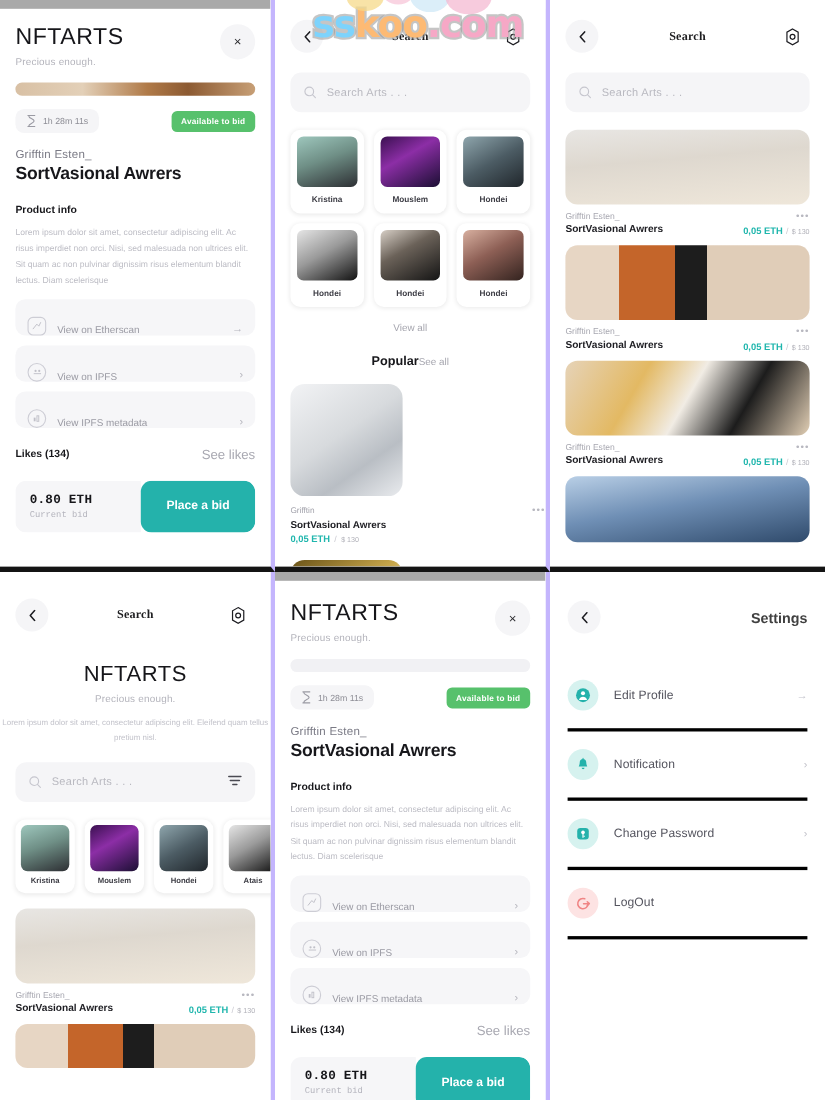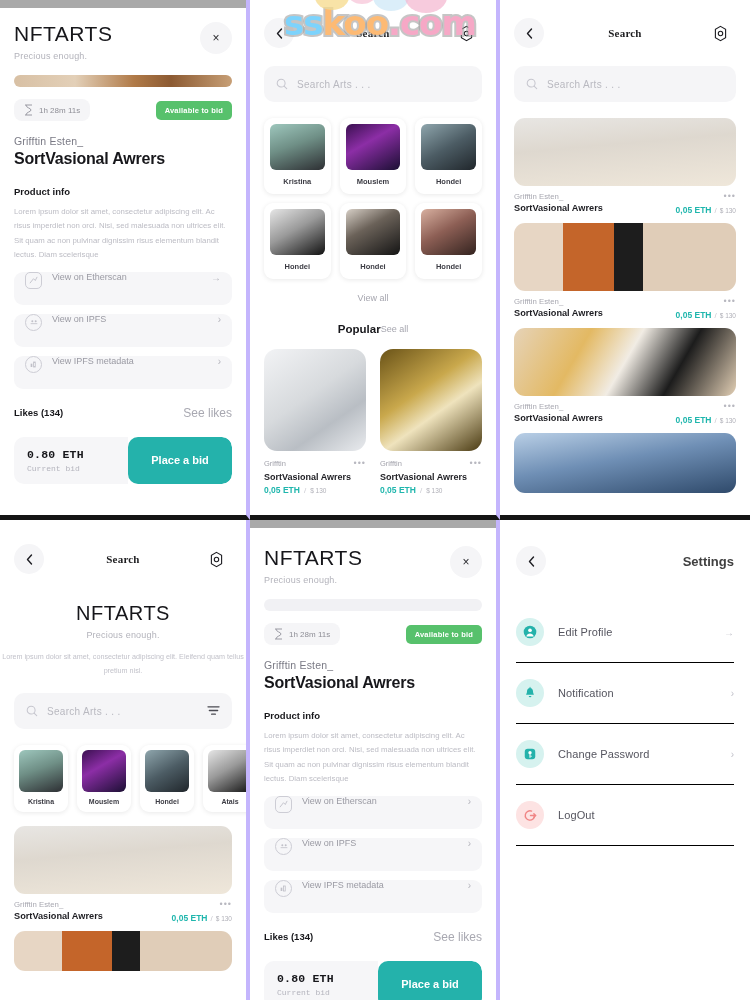--- a/index.html
+++ b/index.html
@@ -89,21 +89,21 @@
     background:#57c16c; color:#fff; font-size:7.5px; font-weight:bold;
     border-radius:5px; padding:5px 9px; letter-spacing:.2px;
   }
   .author { font-size:10.5px; color:#7a7a85; margin-top:14px; letter-spacing:.2px;}
   .item-title { font-size:16px; font-weight:bold; color:#17171b; margin-top:3px; letter-spacing:-.2px;}
   .sect-title { font-size:9.5px; font-weight:bold; color:#17171b; margin-top:18px;}
   .para { font-size:7.8px; line-height:1.85; color:#bcbcc4; margin-top:8px; }
 
   .linkrow {
     margin-top:9px; height:33px; border-radius:9px; background:#f6f6f8;
-    display:flex; align-items:flex-start; padding:0 11px; gap:10px;
+    display:flex; align-items:flex-end; padding:0 11px; gap:10px;
   }
   .linkrow .lbl { font-size:9px; color:#9a9aa3; }
   .linkrow .chev { margin-left:auto; color:#b6b6be; font-size:10px; }
   .sqicon {
     width:17px; height:17px; border-radius:5px; border:1.1px solid #cdcdd5;
     display:flex; align-items:center; justify-content:center;
   }
   .likes-row { display:flex; align-items:center; justify-content:space-between; margin-top:17px;}
   .likes { font-size:9.5px; font-weight:bold; color:#17171b;}
   .seelikes { font-size:12px; color:#a8a8b1;}
@@ -124,21 +124,21 @@
     display:flex; flex-direction:column; align-items:center;
   }
   .artist-thumb { width:100%; height:46px; border-radius:6px; }
   .artist-name { font-size:7.5px; color:#3c3c44; margin-top:7px; font-weight:600;}
   .viewall { text-align:center; font-size:9px; color:#a6a6af; margin-top:14px;}
 
   .row-between { display:flex; align-items:center; justify-content:center; margin:20px 14px 0 14px;}
   .pop-title { font-size:11.5px; font-weight:bold; color:#17171b;}
   .see-all { font-size:9px; color:#a6a6af;}
 
-  .pop-scroll { display:flex; gap:14px; margin:14px 0 0 14px; }
+  .pop-scroll { display:flex; gap:14px; margin:14px 0 0 14px;flex-direction:column; }
   .pop-card { flex:0 0 102px; }
   .pop-img { width:102px; height:102px; border-radius:13px; }
   .pop-author { font-size:7.5px; color:#a3a3ac; margin-top:7px; display:flex; justify-content:space-between; align-items:center;}
   .dots { color:#b8b8c0; letter-spacing:1px; font-size:9px;}
   .pop-name { font-size:9px; font-weight:bold; color:#1d1d22; line-height:1.35; margin-top:3px;}
   .price-row { display:flex; align-items:baseline; gap:4px; margin-top:2px;}
   .price-eth { font-size:8.5px; font-weight:bold; color:#1fb6ad;}
   .price-sep { font-size:8px; color:#c9c9d0;}
   .price-usd { font-size:6.5px; color:#b0b0b8;}
 
@@ -166,21 +166,21 @@
   }
   .p4-thumb { width:100%; height:42px; border-radius:6px;}
   .p4-name { font-size:7px; color:#3c3c44; margin-top:6px; font-weight:600;}
 
   
   .set-hdr { display:flex; align-items:center; padding:18px 16px 0 16px;}
   .set-title { margin-left:auto; font-size:13px; font-weight:bold; color:#404040;}
   .set-list { margin-top:26px; padding:0 16px;}
   .set-row {
     display:flex; align-items:center; gap:14px;
-    padding:16px 0 16px 0; border-bottom:1px solid #000000;
+    padding:16px 0 16px 0; border-bottom:3px solid #000000;
   }
   .set-ic {
     width:28px; height:28px; border-radius:50%;
     display:flex; align-items:center; justify-content:center; flex:0 0 auto;
   }
   .set-lbl { font-size:11px; color:#55555f; letter-spacing:.1px;}
   .set-chev { margin-left:auto; color:#c3c3cb; font-size:10px;}
 
   
   #watermark {

